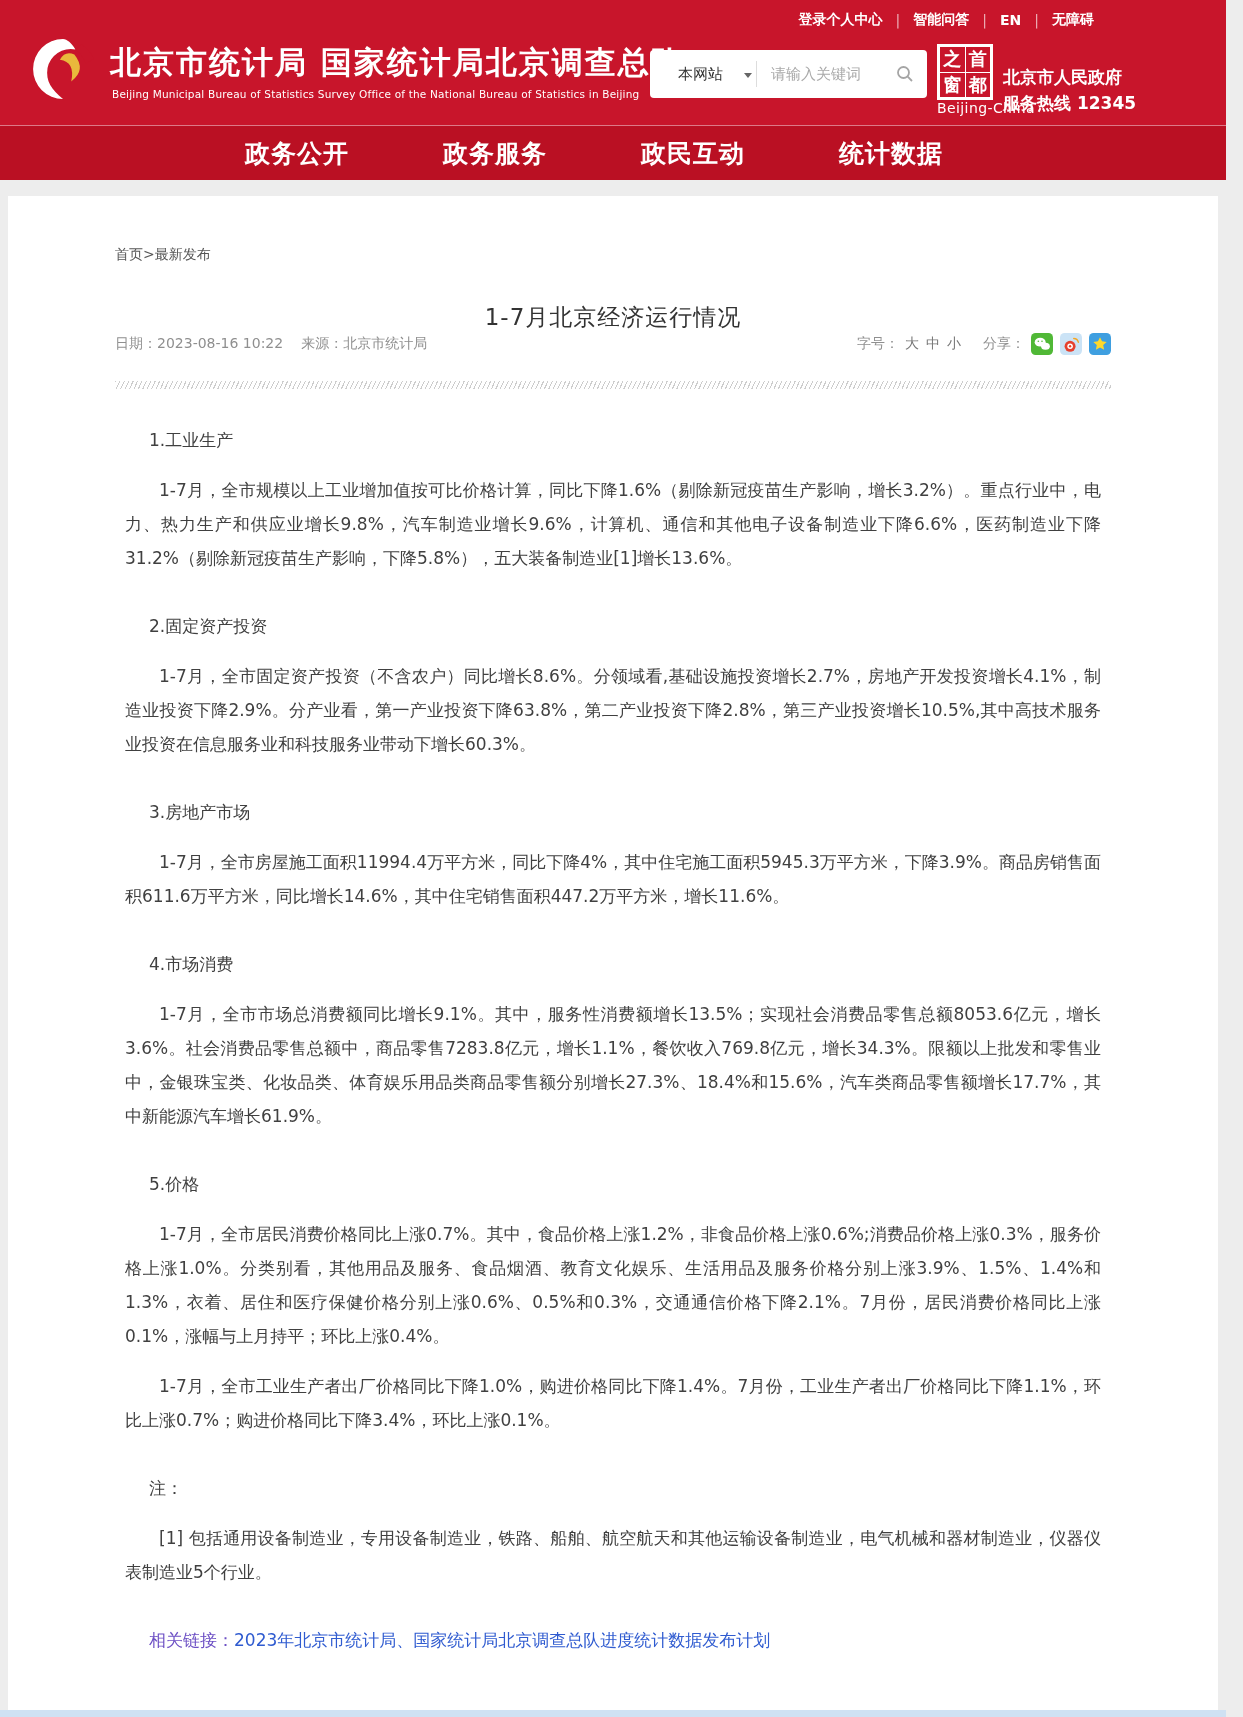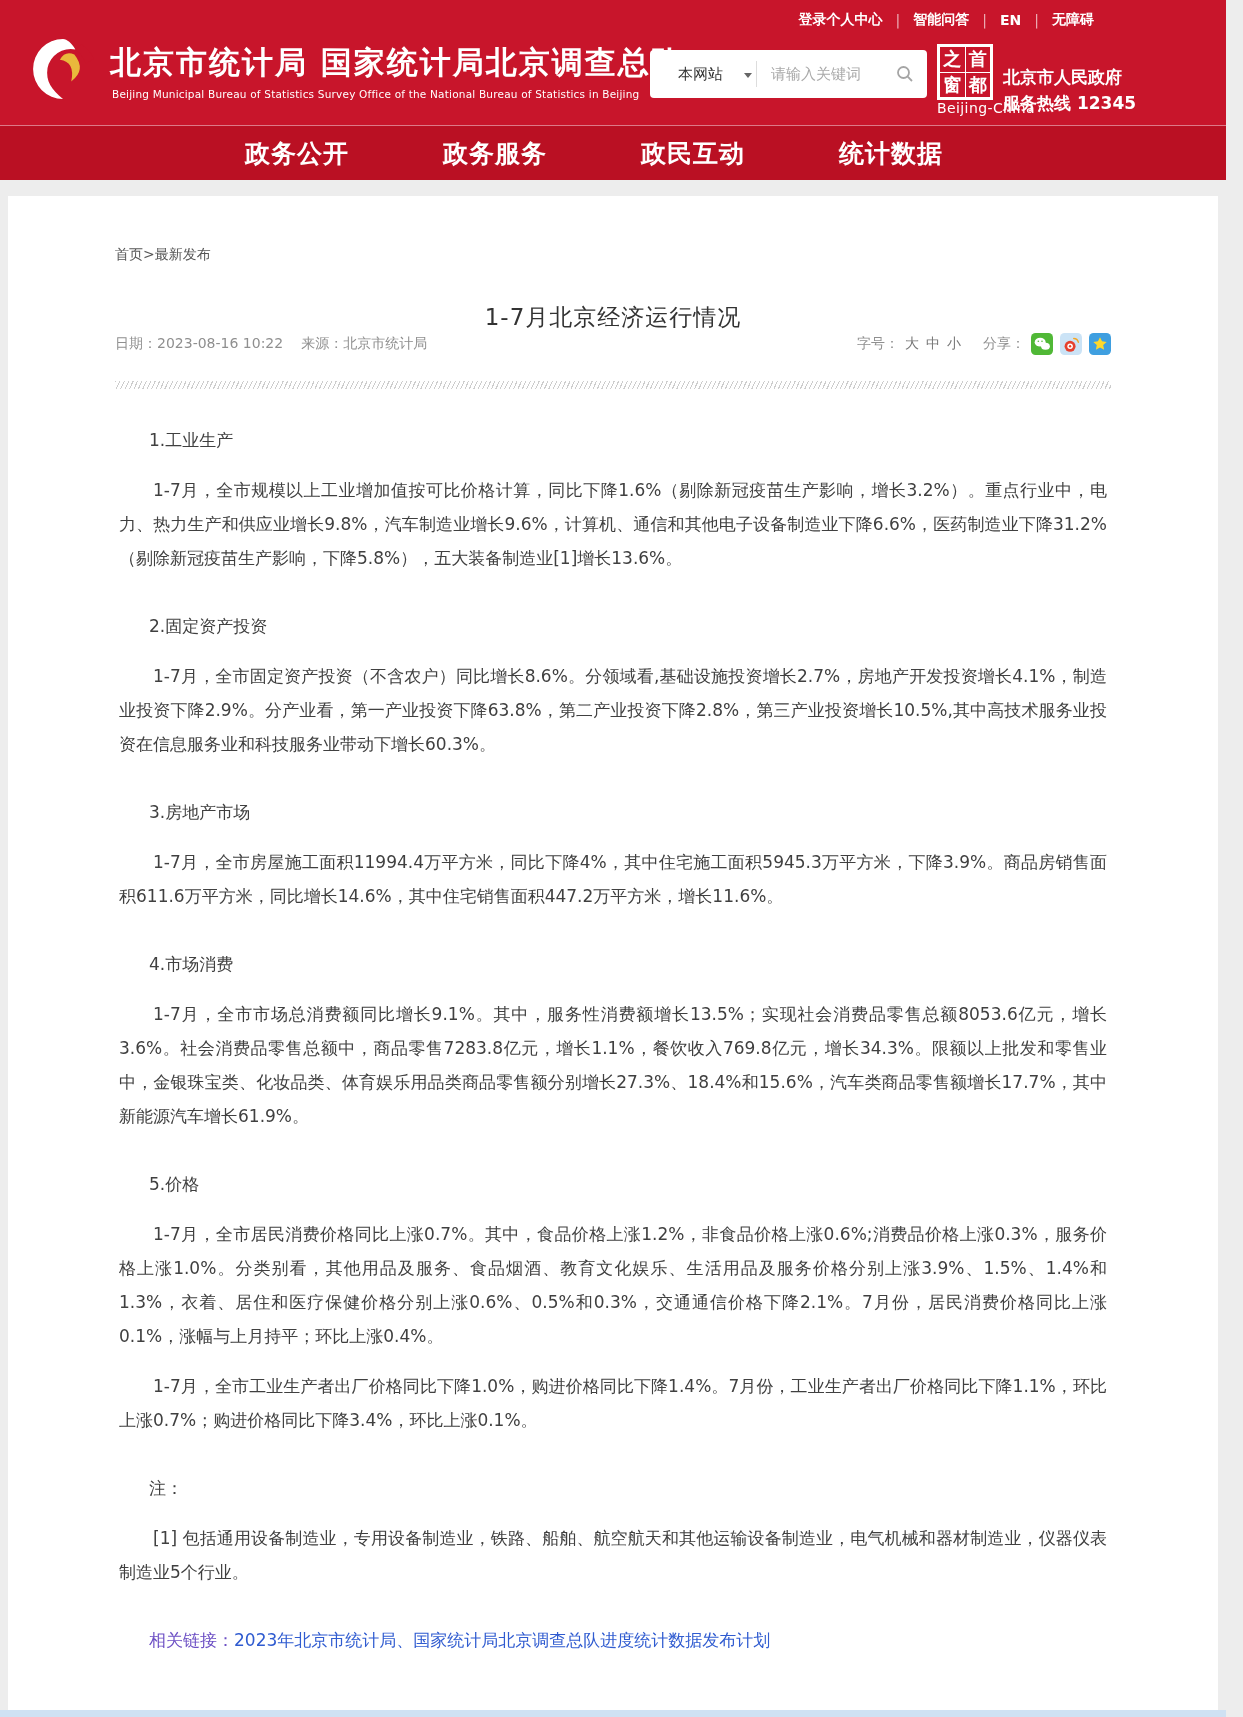--- a/index.html
+++ b/index.html
@@ -62,21 +62,21 @@
   .meta-right .size-btn{cursor:pointer;}
   .share-icons{display:flex;gap:7px;align-items:center;}
   .share-icons svg{display:block;cursor:pointer;}
 
   .hatch{margin-top:26px;height:8px;
          background:repeating-linear-gradient(115deg,#cdcdcd 0 1px,#ffffff 1px 4px);}
 
   .body{margin-top:34px;font-size:17px;color:#404040;line-height:34px;}
   .body .sec{margin-bottom:34px;}
   .body h2{margin:0 0 16px;font-size:17px;font-weight:400;color:#404040;text-indent:2em;line-height:34px;}
-  .body p{margin:4px;text-indent:2em;text-align:justify;}
+  .body p{margin:10px;text-indent:2em;text-align:justify;}
   .body p + p{margin-top:16px;}
 
   .related{margin-top:27px;font-size:17px;margin-left:2em;line-height:34px;}
   .rel-label{color:#6c4fc4;}
   .rel-link{color:#2f5bd0;text-decoration:none;cursor:pointer;}
 
   .footstrip{position:absolute;left:0;bottom:0;width:100%;height:7px;background:#cfe1f3;z-index:5;}
 </style>
 </head>
 <body>

